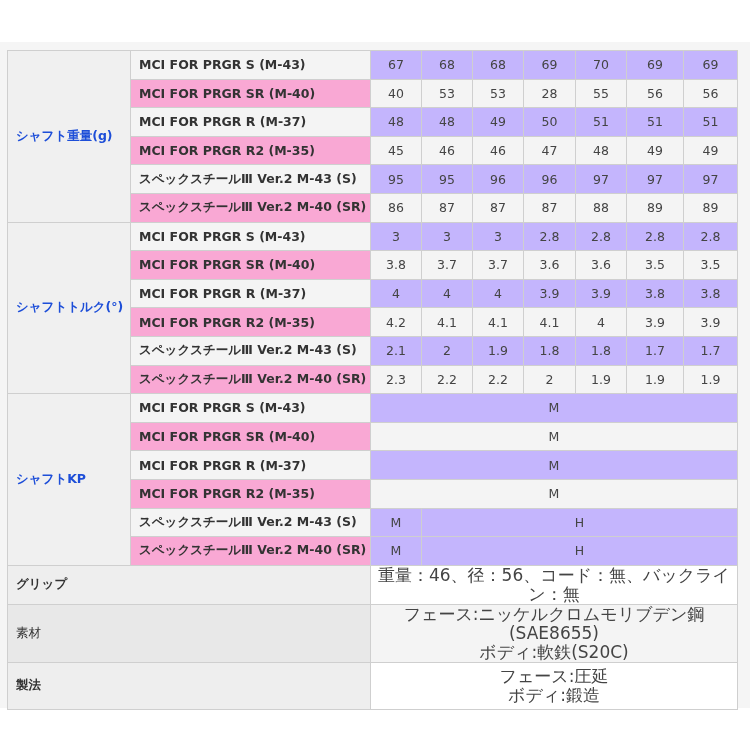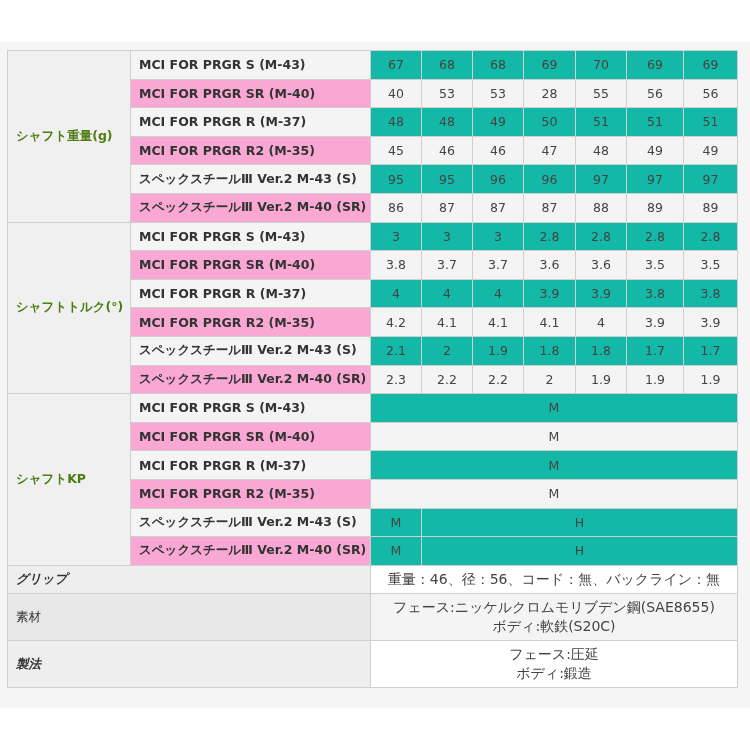--- a/index.html
+++ b/index.html
@@ -2,31 +2,31 @@
 <html><head>
 <meta charset="utf-8">
 <style>
   html, body { margin:0; padding:0; background:#ffffff; }
   body { width:750px; height:750px; position:relative; overflow:hidden;
          font-family:"DejaVu Sans", sans-serif; }
   .panel { position:absolute; left:0; top:42px; width:750px; height:666px; background:#f5f5f5; }
   table.spec { position:absolute; left:7px; top:50px; width:730px; border-collapse:collapse;
                table-layout:fixed; font-size:12.5px; color:#333; }
   table.spec td { border:1px solid #cfcfcf; height:27.6px; padding:0; }
-  td.cat { background:#f0f0f0; font-weight:bold; padding-left:8px !important; color:#4d7c0f; }
+  td.cat { background:#f0f0f0; font-weight:bold; padding-left:8px !important; color:#1d4ed8; }
   td.sub { font-weight:bold; padding-left:8px !important; color:#333; white-space:nowrap; }
   td.sub.odd { background:#f4f4f4; }
   td.sub.even { background:#f9a8d4; }
   td.val { text-align:center; color:#444; }
-  td.val.odd { background:#14b8a6; }
+  td.val.odd { background:#c4b5fd; }
   td.val.even { background:#f4f4f4; }
-  td.wide { text-align:center; color:#444; font-size:14px; line-height:19px; }
+  td.wide { text-align:center; color:#444; font-size:17px; line-height:19px; }
   td.w-odd { background:#ffffff; }
   td.w-even { background:#f4f4f4; }
-  td.cat2 { background:#eeeeee; font-weight:bold; padding-left:8px !important;font-style:italic; }
+  td.cat2 { background:#eeeeee; font-weight:bold; padding-left:8px !important; }
   td.cat2b { background:#e8e8e8; font-weight:normal; padding-left:8px !important; }
 </style>
 </head>
 <body>
 
 <div class="panel"></div>
 
 <table class="spec">
   <colgroup>
     <col style="width:123px">

